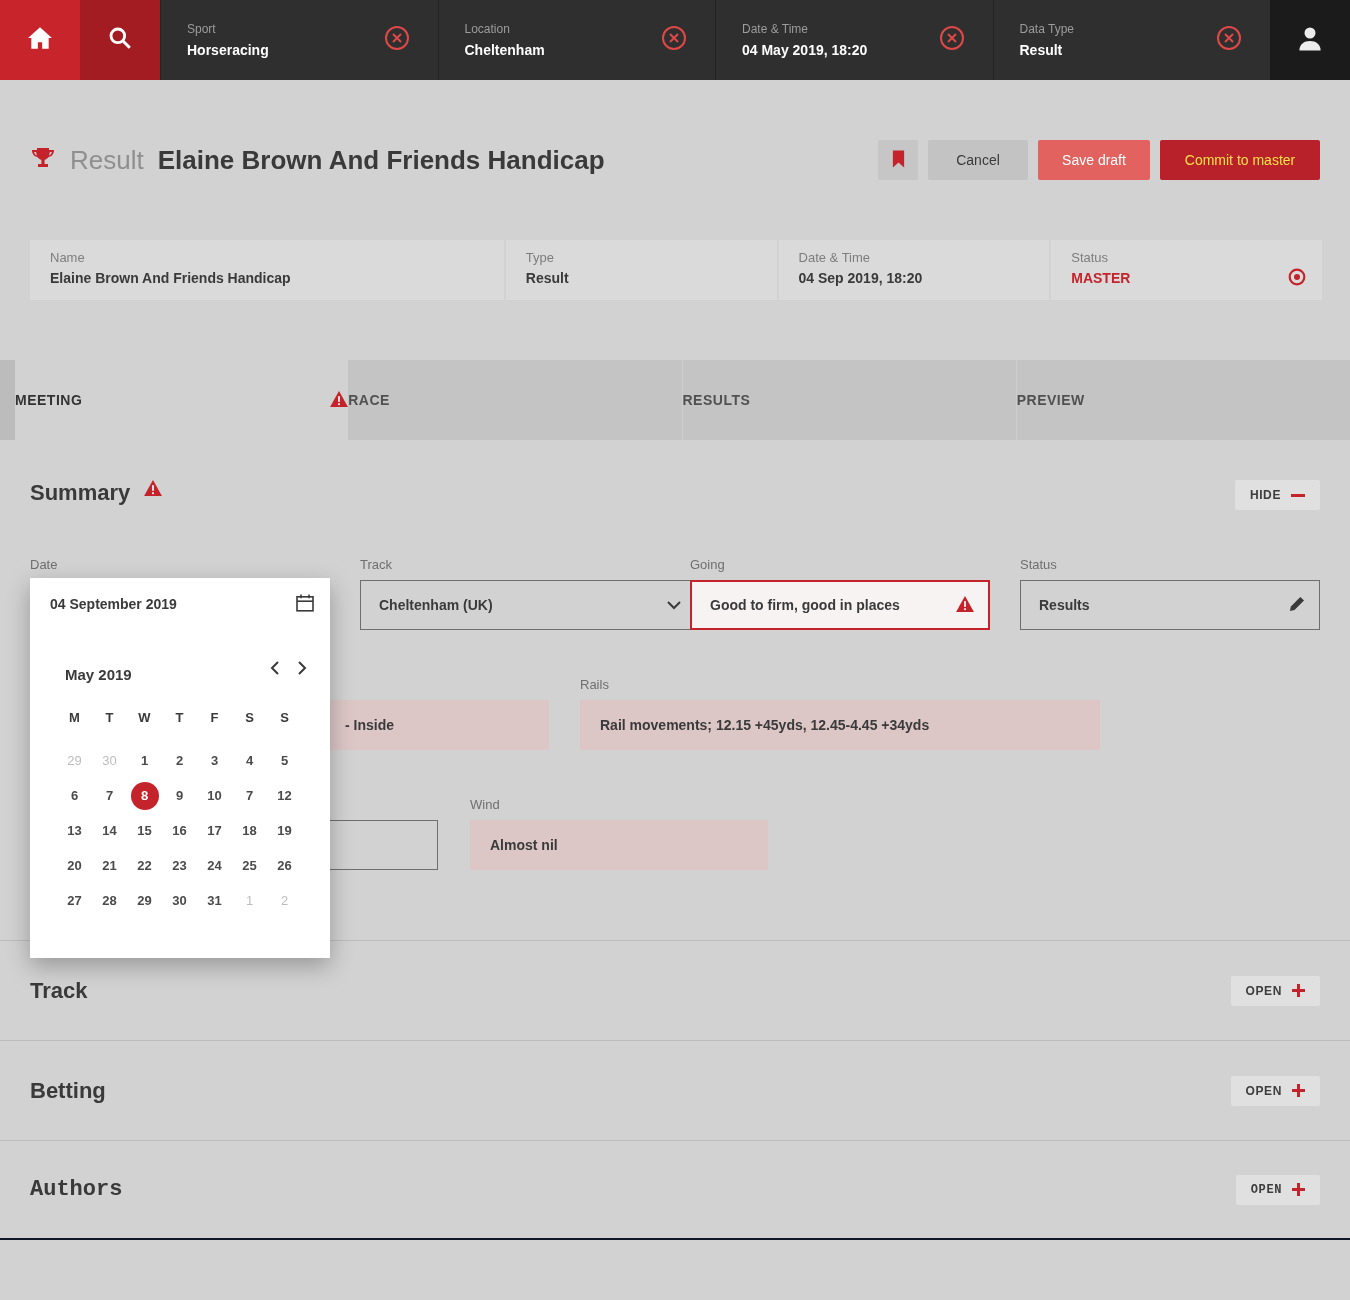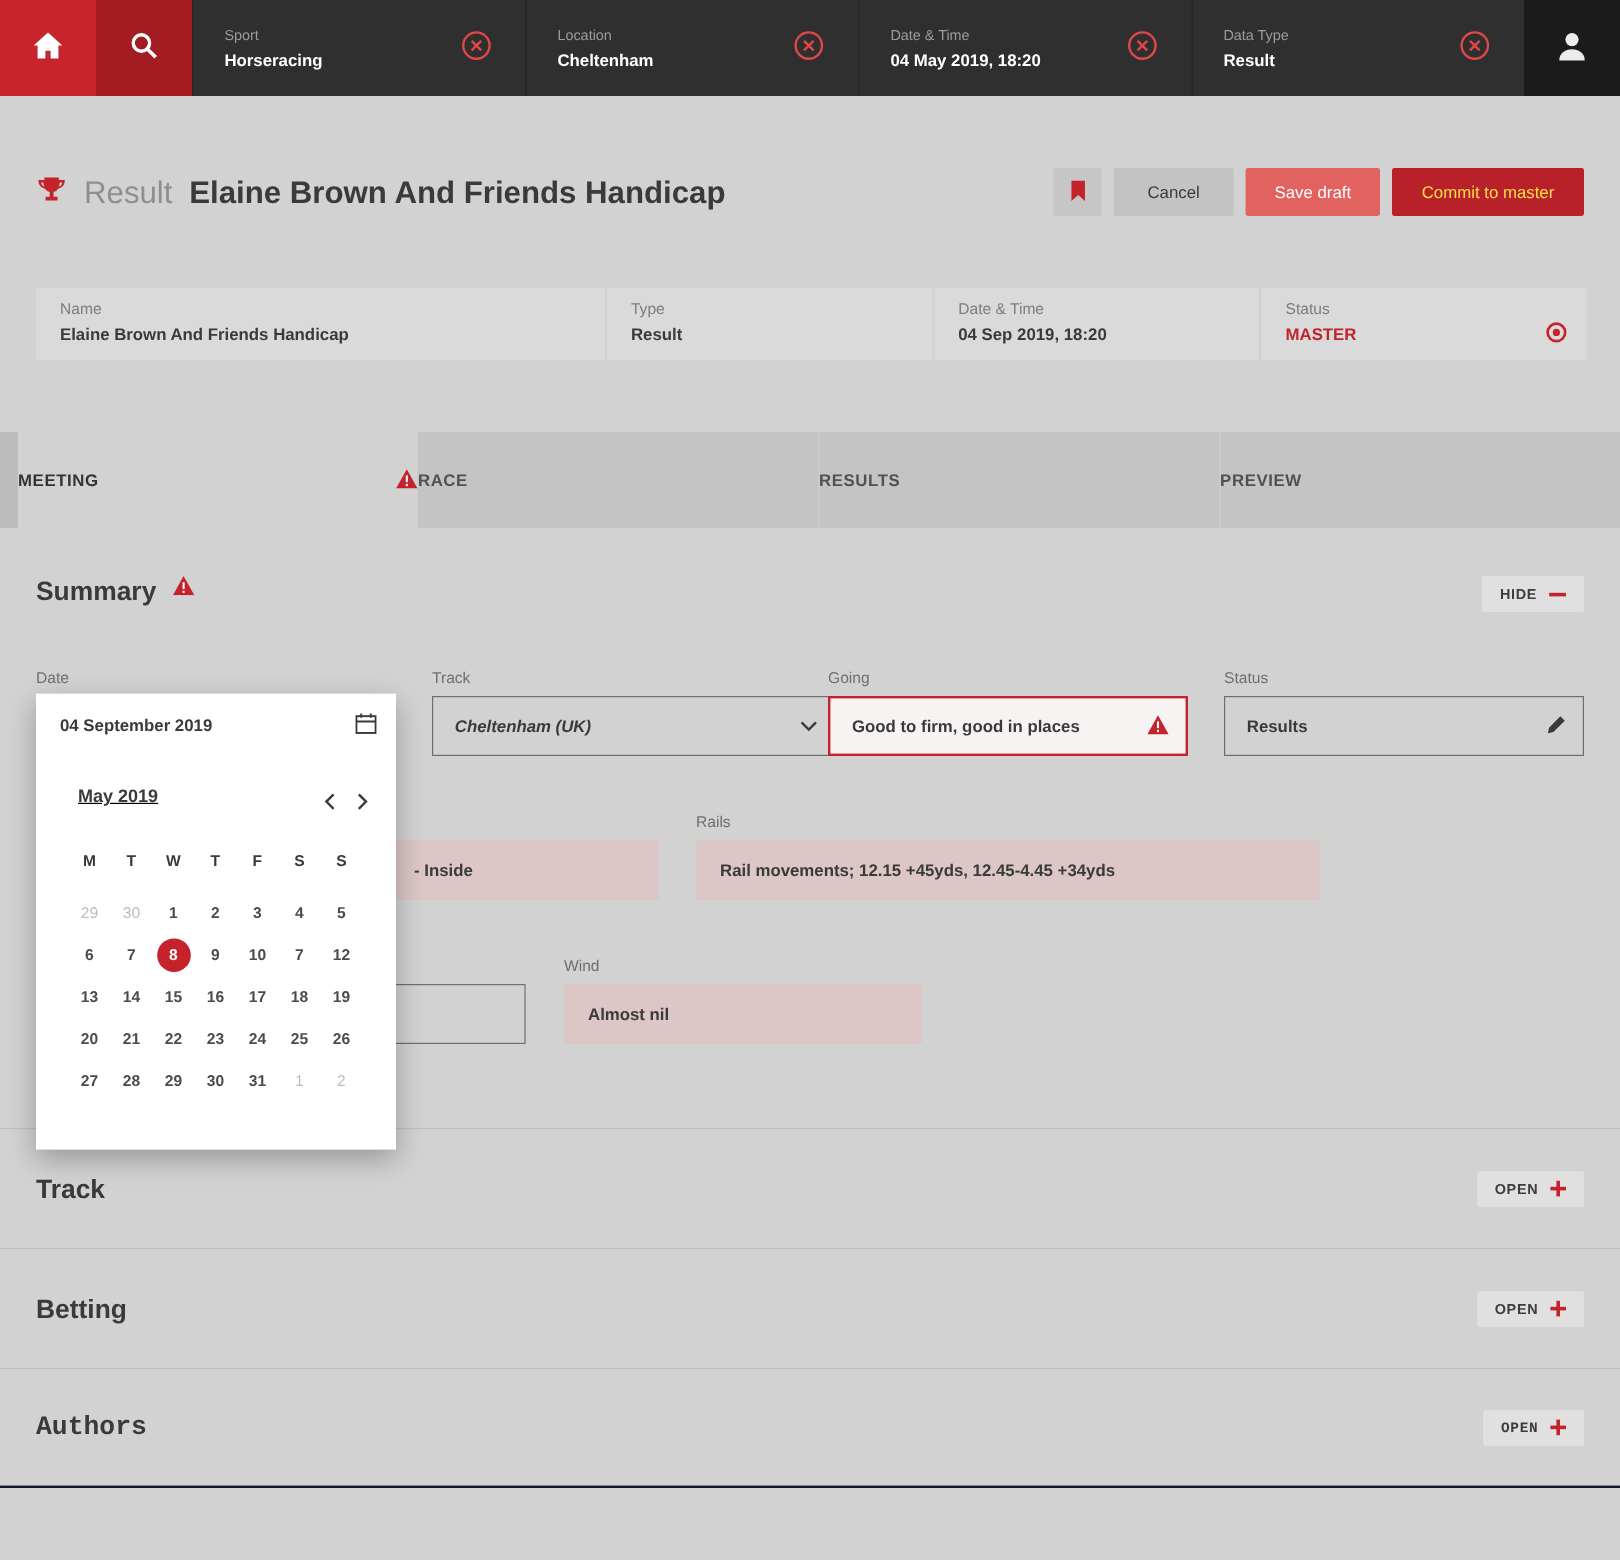--- a/index.html
+++ b/index.html
@@ -64,33 +64,33 @@
   .fl-track { left:360px; top:117px; }
   .fl-going { left:690px; top:117px; }
   .fl-status { left:1020px; top:117px; }
   .fl-rails { left:580px; top:237px; }
   .fl-wind { left:470px; top:357px; }
 
   .field { position:absolute; height:50px; display:flex; align-items:center; font-size:14px; font-weight:bold; color:#3a3a3a; cursor:pointer; }
   .field.outline { border:1px solid #6e6e6e; padding:0 14px 0 18px; justify-content:space-between; }
   .field.error { border:2px solid #c4232b; background:#f7f3f3; padding:0 14px 0 18px; justify-content:space-between; }
   .field.pink { background:#dcc6c6; padding:0 20px; white-space:nowrap; overflow:hidden; }
-  .f-track { left:360px; top:140px; width:336px;font-style:italic; }
+  .f-track { left:360px; top:140px; width:336px; }
   .f-going { left:690px; top:140px; width:300px; }
   .f-status { left:1020px; top:140px; width:300px; }
   .f-stalls { left:30px; top:260px; width:519px; }
   .f-stalls .offset { position:absolute; left:315px; }
   .f-rails { left:580px; top:260px; width:520px; }
   .f-weather { left:30px; top:380px; width:408px; justify-content:flex-end; }
   .f-wind { left:470px; top:380px; width:298px; }
 
   
   .datepicker { position:absolute; left:30px; top:138px; width:300px; height:380px; background:#fff; box-shadow:0 8px 22px rgba(0,0,0,.28); z-index:10; }
   .dp-field { height:52px; display:flex; align-items:center; justify-content:space-between; padding:0 16px 0 20px; font-size:14px; font-weight:bold; color:#3a3a3a; cursor:pointer; }
-  .dp-month { display:flex; align-items:flex-start; margin:25px 14px 0 35px; height:28px;text-decoration:underline; }
+  .dp-month { display:flex; align-items:flex-end; margin:25px 14px 0 35px; height:28px; }
   .dp-month-label { flex:1; font-size:15px; font-weight:bold; color:#3a3a3a; }
   .dp-nav { width:28px; height:28px; display:flex; align-items:center; justify-content:center; background:none; border:none; cursor:pointer; }
   .dp-dow { display:grid; grid-template-columns:repeat(7,35px); margin:27px 0 0 27px; height:18px; }
   .dp-dow span { text-align:center; font-size:13px; font-weight:bold; color:#3a3a3a; }
   .dp-grid { display:grid; grid-template-columns:repeat(7,35px); margin:15px 0 0 27px; }
   .dp-cell { width:35px; height:35px; display:flex; align-items:center; justify-content:center; cursor:pointer; }
   .dp-num { width:28px; height:28px; display:flex; align-items:center; justify-content:center; font-size:13px; font-weight:bold; color:#4b4b4b; border-radius:50%; }
   .dp-num.muted { color:#bdbdbd; font-weight:normal; }
   .dp-num.selected { background:#c4232b; color:#fff; }
 

